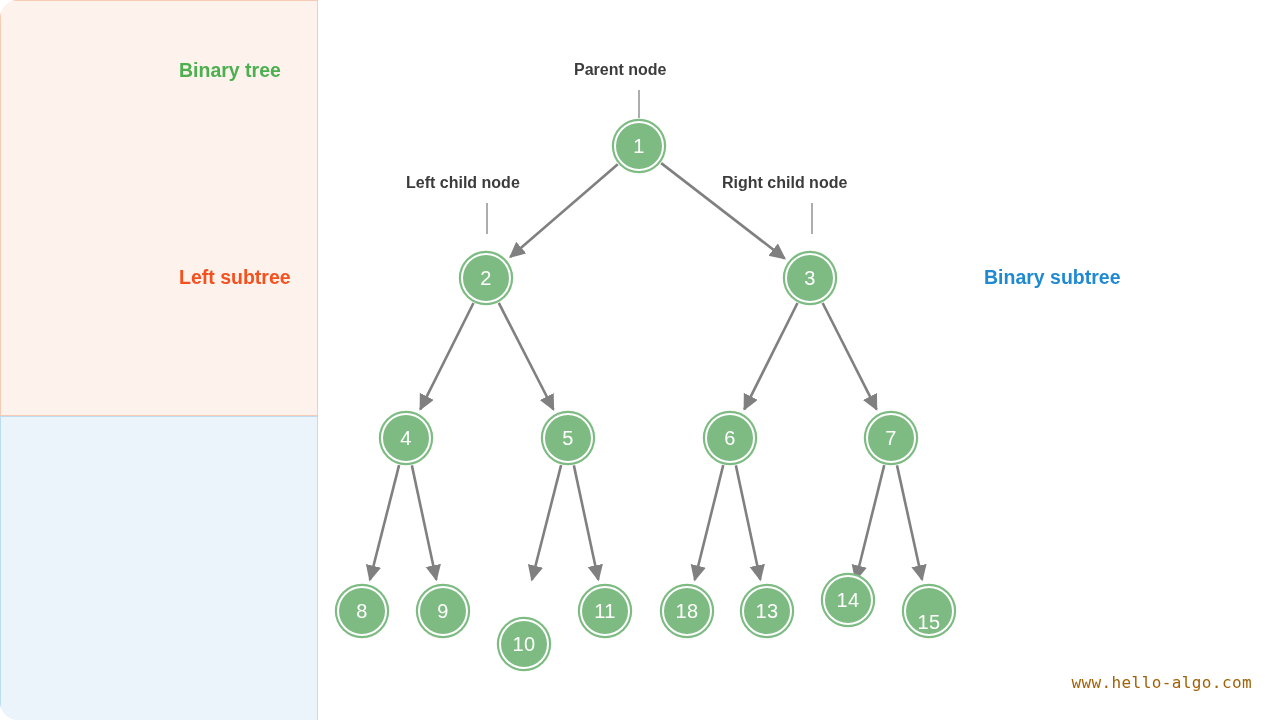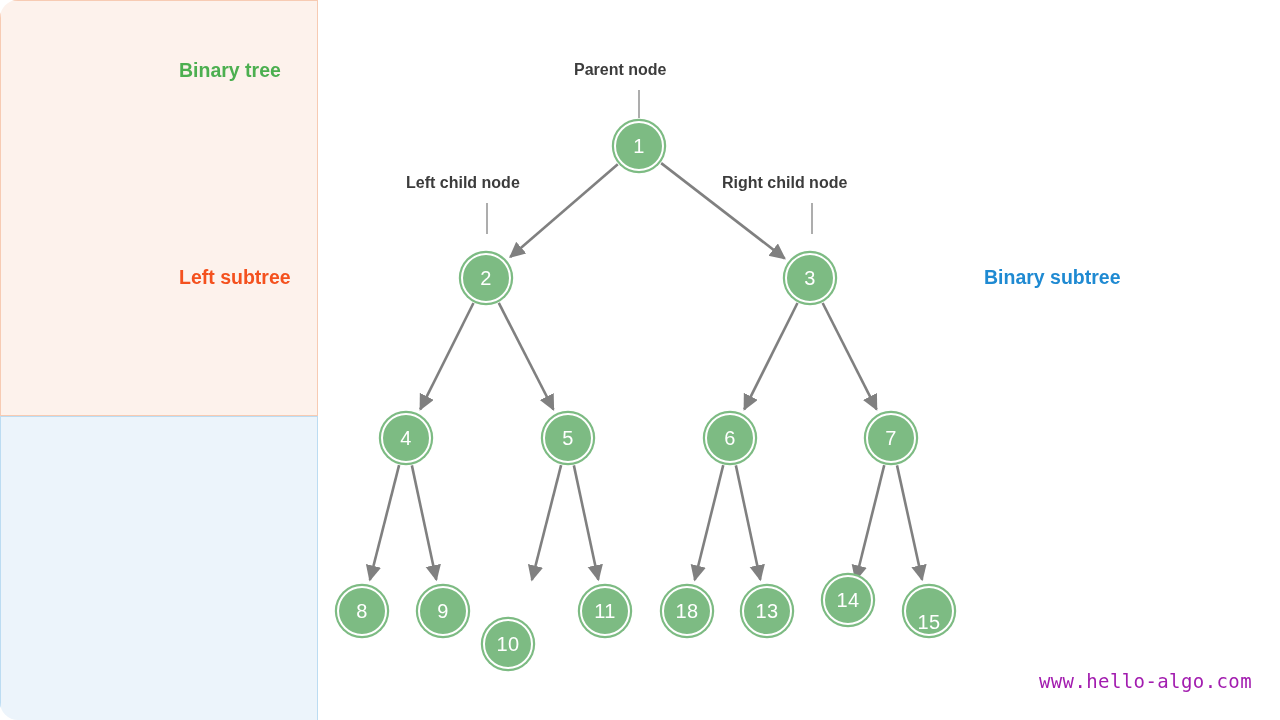--- a/index.html
+++ b/index.html
@@ -105,22 +105,22 @@
     font-weight: normal;
     letter-spacing: 0.3px;
   }
 
   
   #watermark {
     position: absolute;
     right: 28px;
     bottom: 28px;
     font-family: "DejaVu Sans Mono", "Liberation Mono", monospace;
-    font-size: 19px;
-    color: #a21caf;
+    font-size: 16px;
+    color: #a16207;
     letter-spacing: 0.4px;
   }
 </style>
 </head>
 <body>
 
 <div id="canvas">
 
   <div id="left-subtree-box"></div>
   <div id="right-subtree-box"></div>
@@ -187,21 +187,21 @@
       </div>
       <div class="node" style="left: 891px; top: 438px;">
         <span>7</span>
       </div>
       <div class="node" style="left: 362px; top: 611px;">
         <span>8</span>
       </div>
       <div class="node" style="left: 443px; top: 611px;">
         <span>9</span>
       </div>
-      <div class="node" style="left: 508px; top: 611px; margin-top: 8px;">
+      <div class="node" style="left: 524px; top: 611px; margin-top: 8px;">
         <span>10</span>
       </div>
       <div class="node" style="left: 605px; top: 611px;">
         <span>11</span>
       </div>
       <div class="node" style="left: 687px; top: 611px;">
         <span>18</span>
       </div>
       <div class="node" style="left: 767px; top: 611px;">
         <span>13</span>

